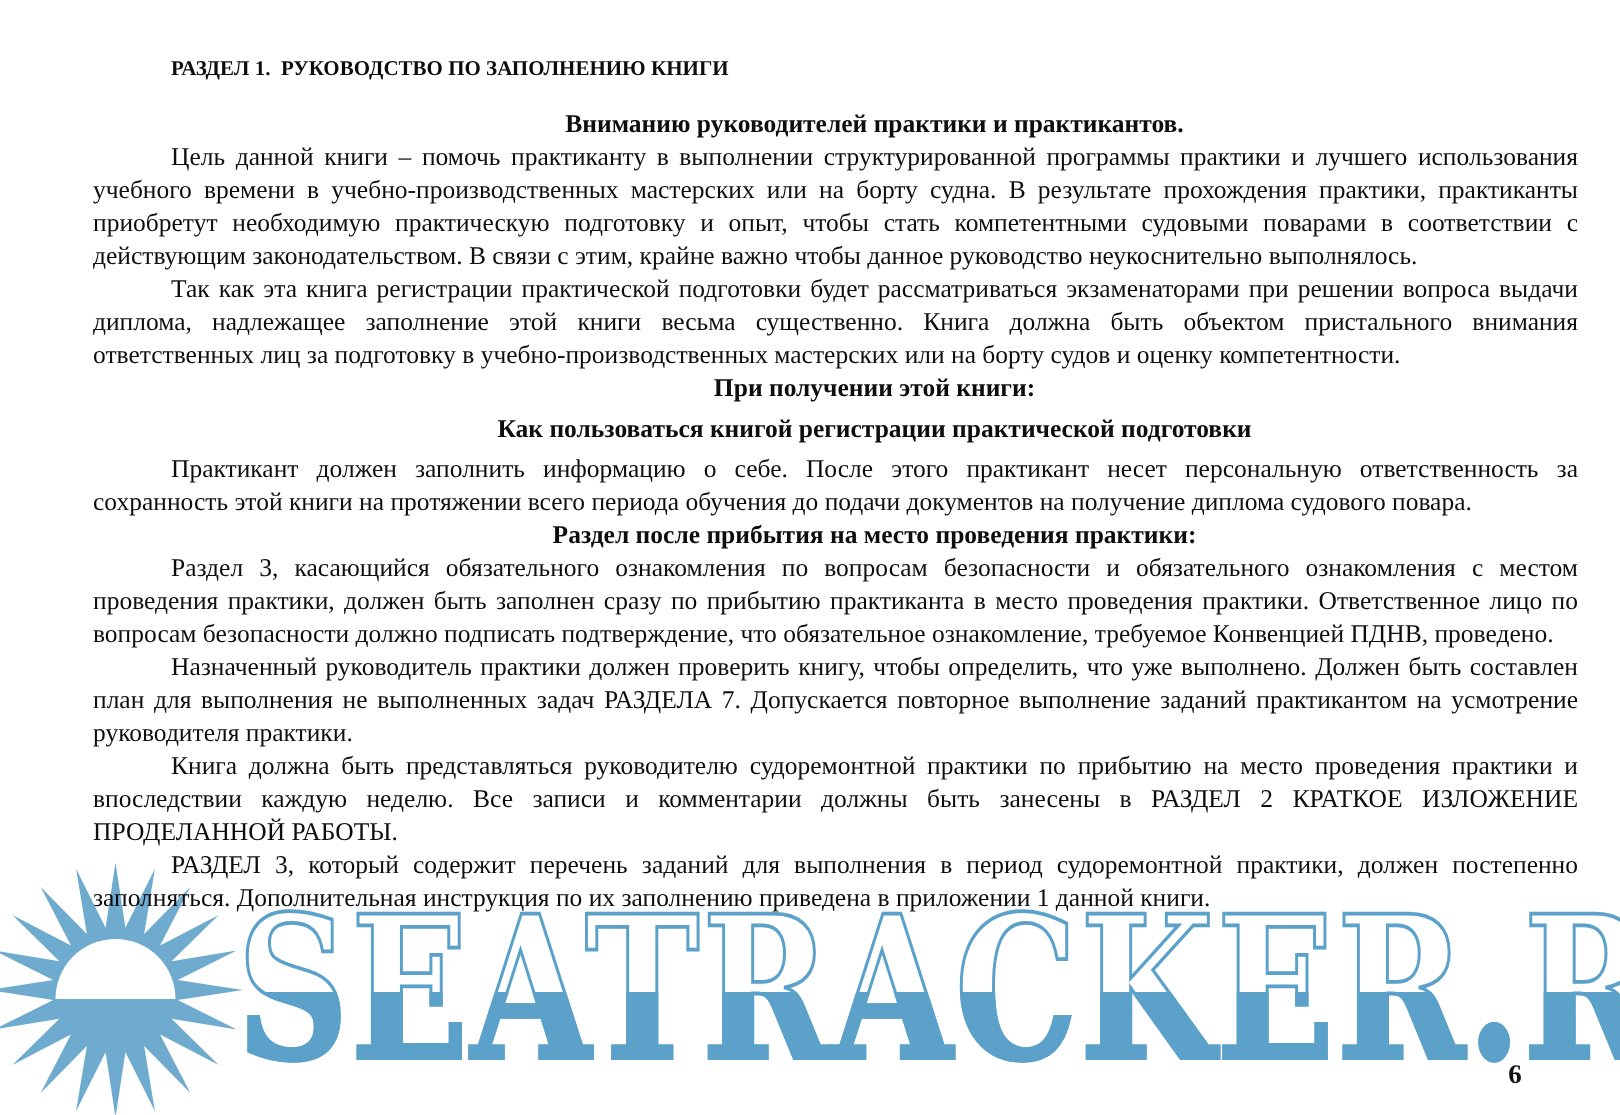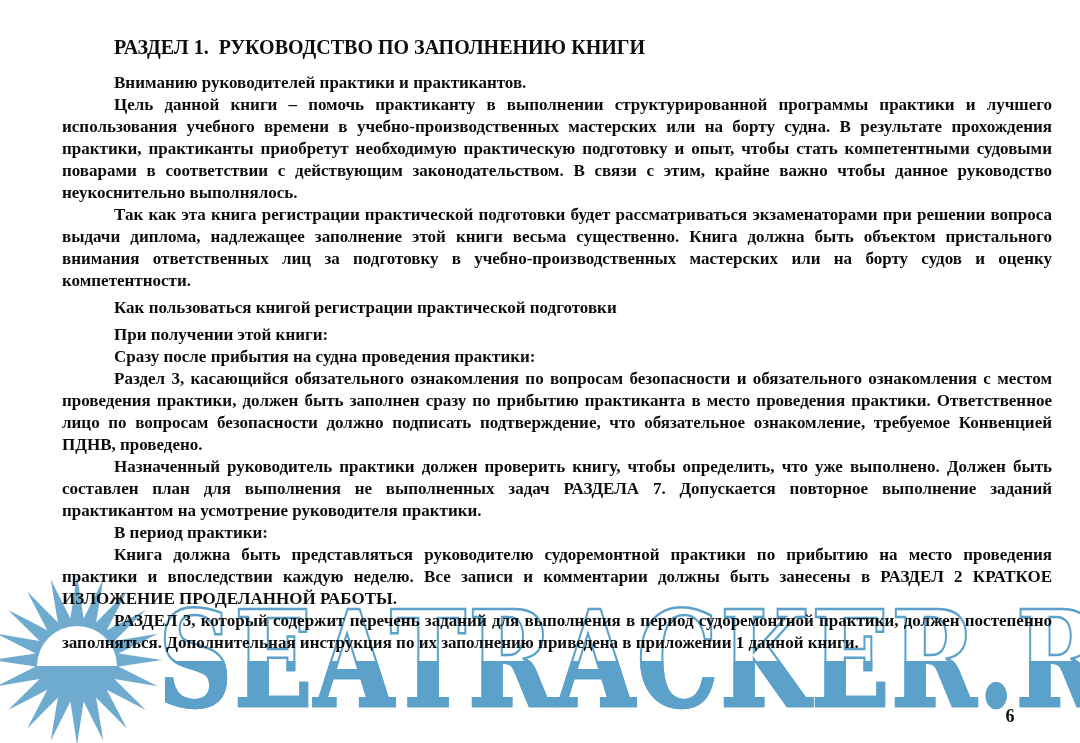--- a/index.html
+++ b/index.html
@@ -6,25 +6,25 @@
   body{
     width:1080px;height:743px;position:relative;overflow:hidden;
     background:#ffffff;font-family:"Liberation Serif", serif;
   }
   .page{position:absolute;inset:0;background:#ffffff;}
   .content{
     position:absolute;left:62px;top:34px;width:990px;
     color:#0d0d0d;font-size:17px;line-height:22px;text-align:justify;
   }
   .content h1{
-    font-size:20px;line-height:26px;margin:0 0 12px 0;
+    font-size:14px;line-height:26px;margin:0 0 12px 0;
     font-weight:bold;text-indent:52px;text-align:left;white-space:pre-wrap;
   }
-  .content p{margin:0;text-indent:52px;font-weight:bold;}
-  .content p.bold{font-weight:bold;text-align:left;}
+  .content p{margin:0;text-indent:52px;}
+  .content p.bold{font-weight:bold;text-align:center;}
   .content p.spaced{margin:5px 0;}
   
   .watermark{
     position:absolute;inset:0;pointer-events:none;
     mix-blend-mode:multiply;z-index:5;
   }
   .wm-burst{position:absolute;left:-8px;top:570px;}
   .wm-text{
     position:absolute;left:158px;top:594px;
     font-family:"DejaVu Serif", serif;font-weight:bold;
@@ -43,26 +43,26 @@
 </head>
 <body>
 
 <div class="page">
 
   <div class="content">
       <h1>РАЗДЕЛ 1.  РУКОВОДСТВО ПО ЗАПОЛНЕНИЮ КНИГИ</h1>
       <p class="bold">Вниманию руководителей практики и практикантов.</p>
       <p>Цель данной книги – помочь практиканту в выполнении структурированной программы практики и лучшего использования учебного времени в учебно-производственных мастерских или на борту судна. В результате прохождения практики, практиканты приобретут необходимую практическую подготовку и опыт, чтобы стать компетентными судовыми поварами в соответствии с действующим законодательством. В связи с этим, крайне важно чтобы данное руководство неукоснительно выполнялось.</p>
       <p>Так как эта книга регистрации практической подготовки будет рассматриваться экзаменаторами при решении вопроса выдачи диплома, надлежащее заполнение этой книги весьма существенно. Книга должна быть объектом пристального внимания ответственных лиц за подготовку в учебно-производственных мастерских или на борту судов и оценку компетентности.</p>
+      <p class="bold">При получении этой книги:</p>
       <p class="bold spaced">Как пользоваться книгой регистрации практической подготовки</p>
-      <p class="bold">При получении этой книги:</p>
-      <p class="bold">Сразу после прибытия на судна проведения практики:</p>
+      <p>Практикант должен заполнить информацию о себе. После этого практикант несет персональную ответственность за сохранность этой книги на протяжении всего периода обучения до подачи документов на получение диплома судового повара.</p>
+      <p class="bold">Раздел после прибытия на место проведения практики:</p>
       <p>Раздел 3, касающийся обязательного ознакомления по вопросам безопасности и обязательного ознакомления с местом проведения практики, должен быть заполнен сразу по прибытию практиканта в место проведения практики. Ответственное лицо по вопросам безопасности  должно подписать подтверждение, что обязательное ознакомление, требуемое Конвенцией ПДНВ, проведено.</p>
       <p>Назначенный руководитель практики должен проверить книгу, чтобы определить,  что уже выполнено. Должен быть составлен план для выполнения не выполненных задач РАЗДЕЛА 7.  Допускается повторное выполнение заданий практикантом на усмотрение руководителя практики.</p>
-      <p class="bold">В период практики:</p>
       <p>Книга должна быть представляться руководителю судоремонтной практики по прибытию на место проведения практики и впоследствии каждую неделю. Все записи и комментарии должны быть занесены в РАЗДЕЛ 2 КРАТКОЕ ИЗЛОЖЕНИЕ ПРОДЕЛАННОЙ РАБОТЫ.</p>
       <p>РАЗДЕЛ 3, который содержит перечень заданий для выполнения в период судоремонтной практики, должен постепенно заполняться. Дополнительная инструкция по их заполнению приведена в  приложении 1 данной книги.</p>
     </div>
 
   <div class="watermark">
     <svg class="wm-burst" width="180" height="180" viewBox="0 0 180 180">
       <polygon points="85.0,5.0 91.6,48.5 111.3,9.2 104.1,52.6 135.0,21.2 114.7,60.3 153.8,40.0 122.4,70.9 165.8,63.7 126.5,83.4 170.0,90.0 126.5,96.6 165.8,116.3 122.4,109.1 153.8,140.0 114.7,119.7 135.0,158.8 104.1,127.4 111.3,170.8 91.6,131.5 85.0,175.0 78.4,131.5 58.7,170.8 65.9,127.4 35.0,158.8 55.3,119.7 16.2,140.0 47.6,109.1 4.2,116.3 43.5,96.6 0.0,90.0 43.5,83.4 4.2,63.7 47.6,70.9 16.2,40.0 55.3,60.3 35.0,21.2 65.9,52.6 58.7,9.2 78.4,48.5" fill="#6fabce"></polygon>
       <path d="M45,96 A40,40 0 0 1 125,96 Z" fill="#ffffff"></path>
     </svg>
     <div class="wm-text" style="-webkit-text-stroke: 2.5px rgb(91, 161, 201); background: linear-gradient(rgba(255, 255, 255, 0) 0%, rgba(255, 255, 255, 0) 51%, rgb(91, 161, 201) 51%, rgb(91, 161, 201) 100%) text;">SEATRACKER.RU</div>

